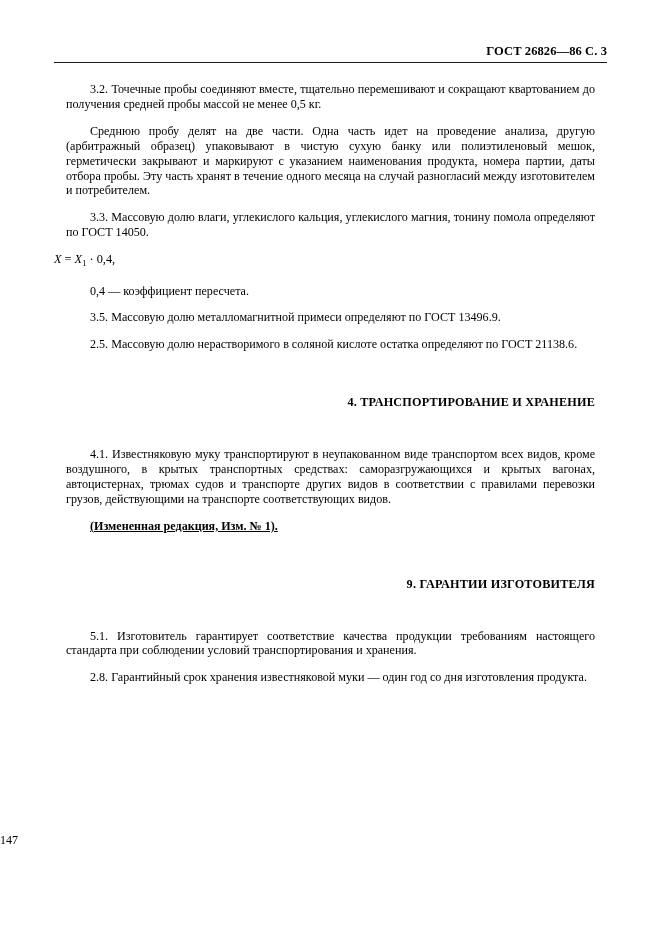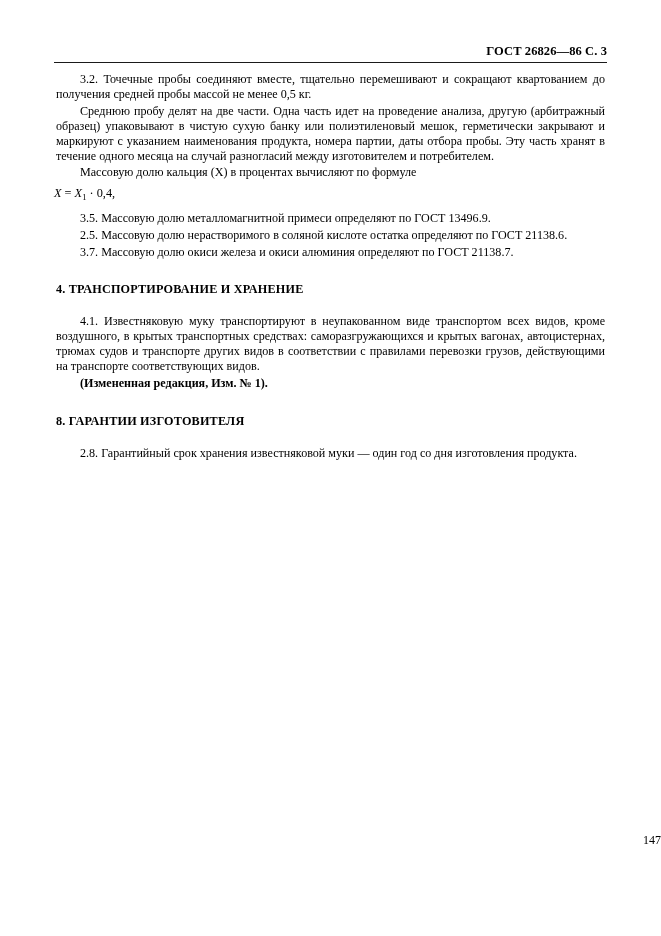--- a/index.html
+++ b/index.html
@@ -43,21 +43,21 @@
   .content {
     position: absolute;
     left: 54px;
     top: 70px;
     width: 553px;
     font-size: 12.1px;
     line-height: 14.9px;
     text-align: justify;
   }
   p {
-    margin: 2px;
+    margin: 12px;
     text-indent: 24px;
     text-align: justify;
     text-justify: inter-word;
   }
   p.noindent {
     text-indent: 0;
   }
   .formula {
     text-align: left;
     text-indent: 0;
@@ -65,69 +65,70 @@
     font-size: 12.3px;
   }
   .it {
     font-style: italic;
   }
   .sub {
     font-size: 8.6px;
     vertical-align: sub;
   }
   .section-title {
-    text-align: left;
+    text-align: right;
     font-weight: bold;
     font-size: 12.2px;
     text-indent: 0;
     letter-spacing: 0.2px;
   }
   .gap-lg { height: 19px; }
   .gap-md { height: 13px; }
-  .bold { font-weight: bold; }
+  .bold { font-weight: bold; text-decoration: underline; }
   .page-number {
     position: absolute;
     left: 0;
     right: 0;
     top: 833px;
-    text-align: right;
+    text-align: left;
     font-size: 12px;
   }
 </style>
 </head>
 <body>
 
 <div class="page">
 
   <div class="header">ГОСТ 26826—86 С. 3</div>
   <div class="header-rule"></div>
 
   <div class="content">
 
     <p>3.2.  Точечные пробы соединяют вместе, тщательно перемешивают и сокращают квартованием до получения средней пробы массой не менее 0,5 кг.</p>
     <p>Среднюю пробу делят на две части. Одна часть идет на проведение анализа, другую (арбитражный образец) упаковывают в чистую сухую банку или полиэтиленовый мешок, герметически закрывают и маркируют с указанием наименования продукта, номера партии, даты отбора пробы. Эту часть хранят в течение одного месяца на случай разногласий между изготовителем и потребителем.</p>
-    <p>Массовую долю кальция (X) в процентах вычисляют по формуле</p>
+    <p>3.3.  Массовую долю влаги, углекислого кальция, углекислого магния, тонину помола определяют по ГОСТ 14050.</p>
 
     <p class="formula"><span class="it">X</span><span> = </span><span class="it">X</span><span class="sub">1</span><span> · 0,4,</span></p>
 
+    <p>0,4 — коэффициент пересчета.</p>
 
     <p>3.5.  Массовую долю металломагнитной примеси определяют по ГОСТ 13496.9.</p>
     <p>2.5.  Массовую долю нерастворимого в соляной кислоте остатка определяют по ГОСТ 21138.6.</p>
-    <p>3.7.  Массовую долю окиси железа и окиси алюминия определяют по ГОСТ 21138.7.</p>
 
     <div class="gap-lg"></div>
     <p class="section-title">4.  ТРАНСПОРТИРОВАНИЕ И ХРАНЕНИЕ</p>
     <div class="gap-md"></div>
 
     <p>4.1.  Известняковую муку транспортируют в неупакованном виде транспортом всех видов, кроме воздушного, в крытых транспортных средствах: саморазгружающихся и крытых вагонах, автоцистернах, трюмах судов и транспорте других видов в соответствии с правилами перевозки грузов, действующими на транспорте соответствующих видов.</p>
     <p class="bold">(Измененная редакция, Изм. № 1).</p>
 
     <div class="gap-lg"></div>
-    <p class="section-title">8.  ГАРАНТИИ ИЗГОТОВИТЕЛЯ</p>
+    <p class="section-title">9.  ГАРАНТИИ ИЗГОТОВИТЕЛЯ</p>
     <div class="gap-md"></div>
 
+    <p>5.1.  Изготовитель гарантирует соответствие качества продукции требованиям настоящего стандарта при соблюдении условий транспортирования и хранения.</p>
     <p>2.8.  Гарантийный   срок хранения известняковой муки — один год со дня изготовления продукта.</p>
 
   </div>
 
   <div class="page-number">147</div>
 
 </div>
 
 </body></html>

